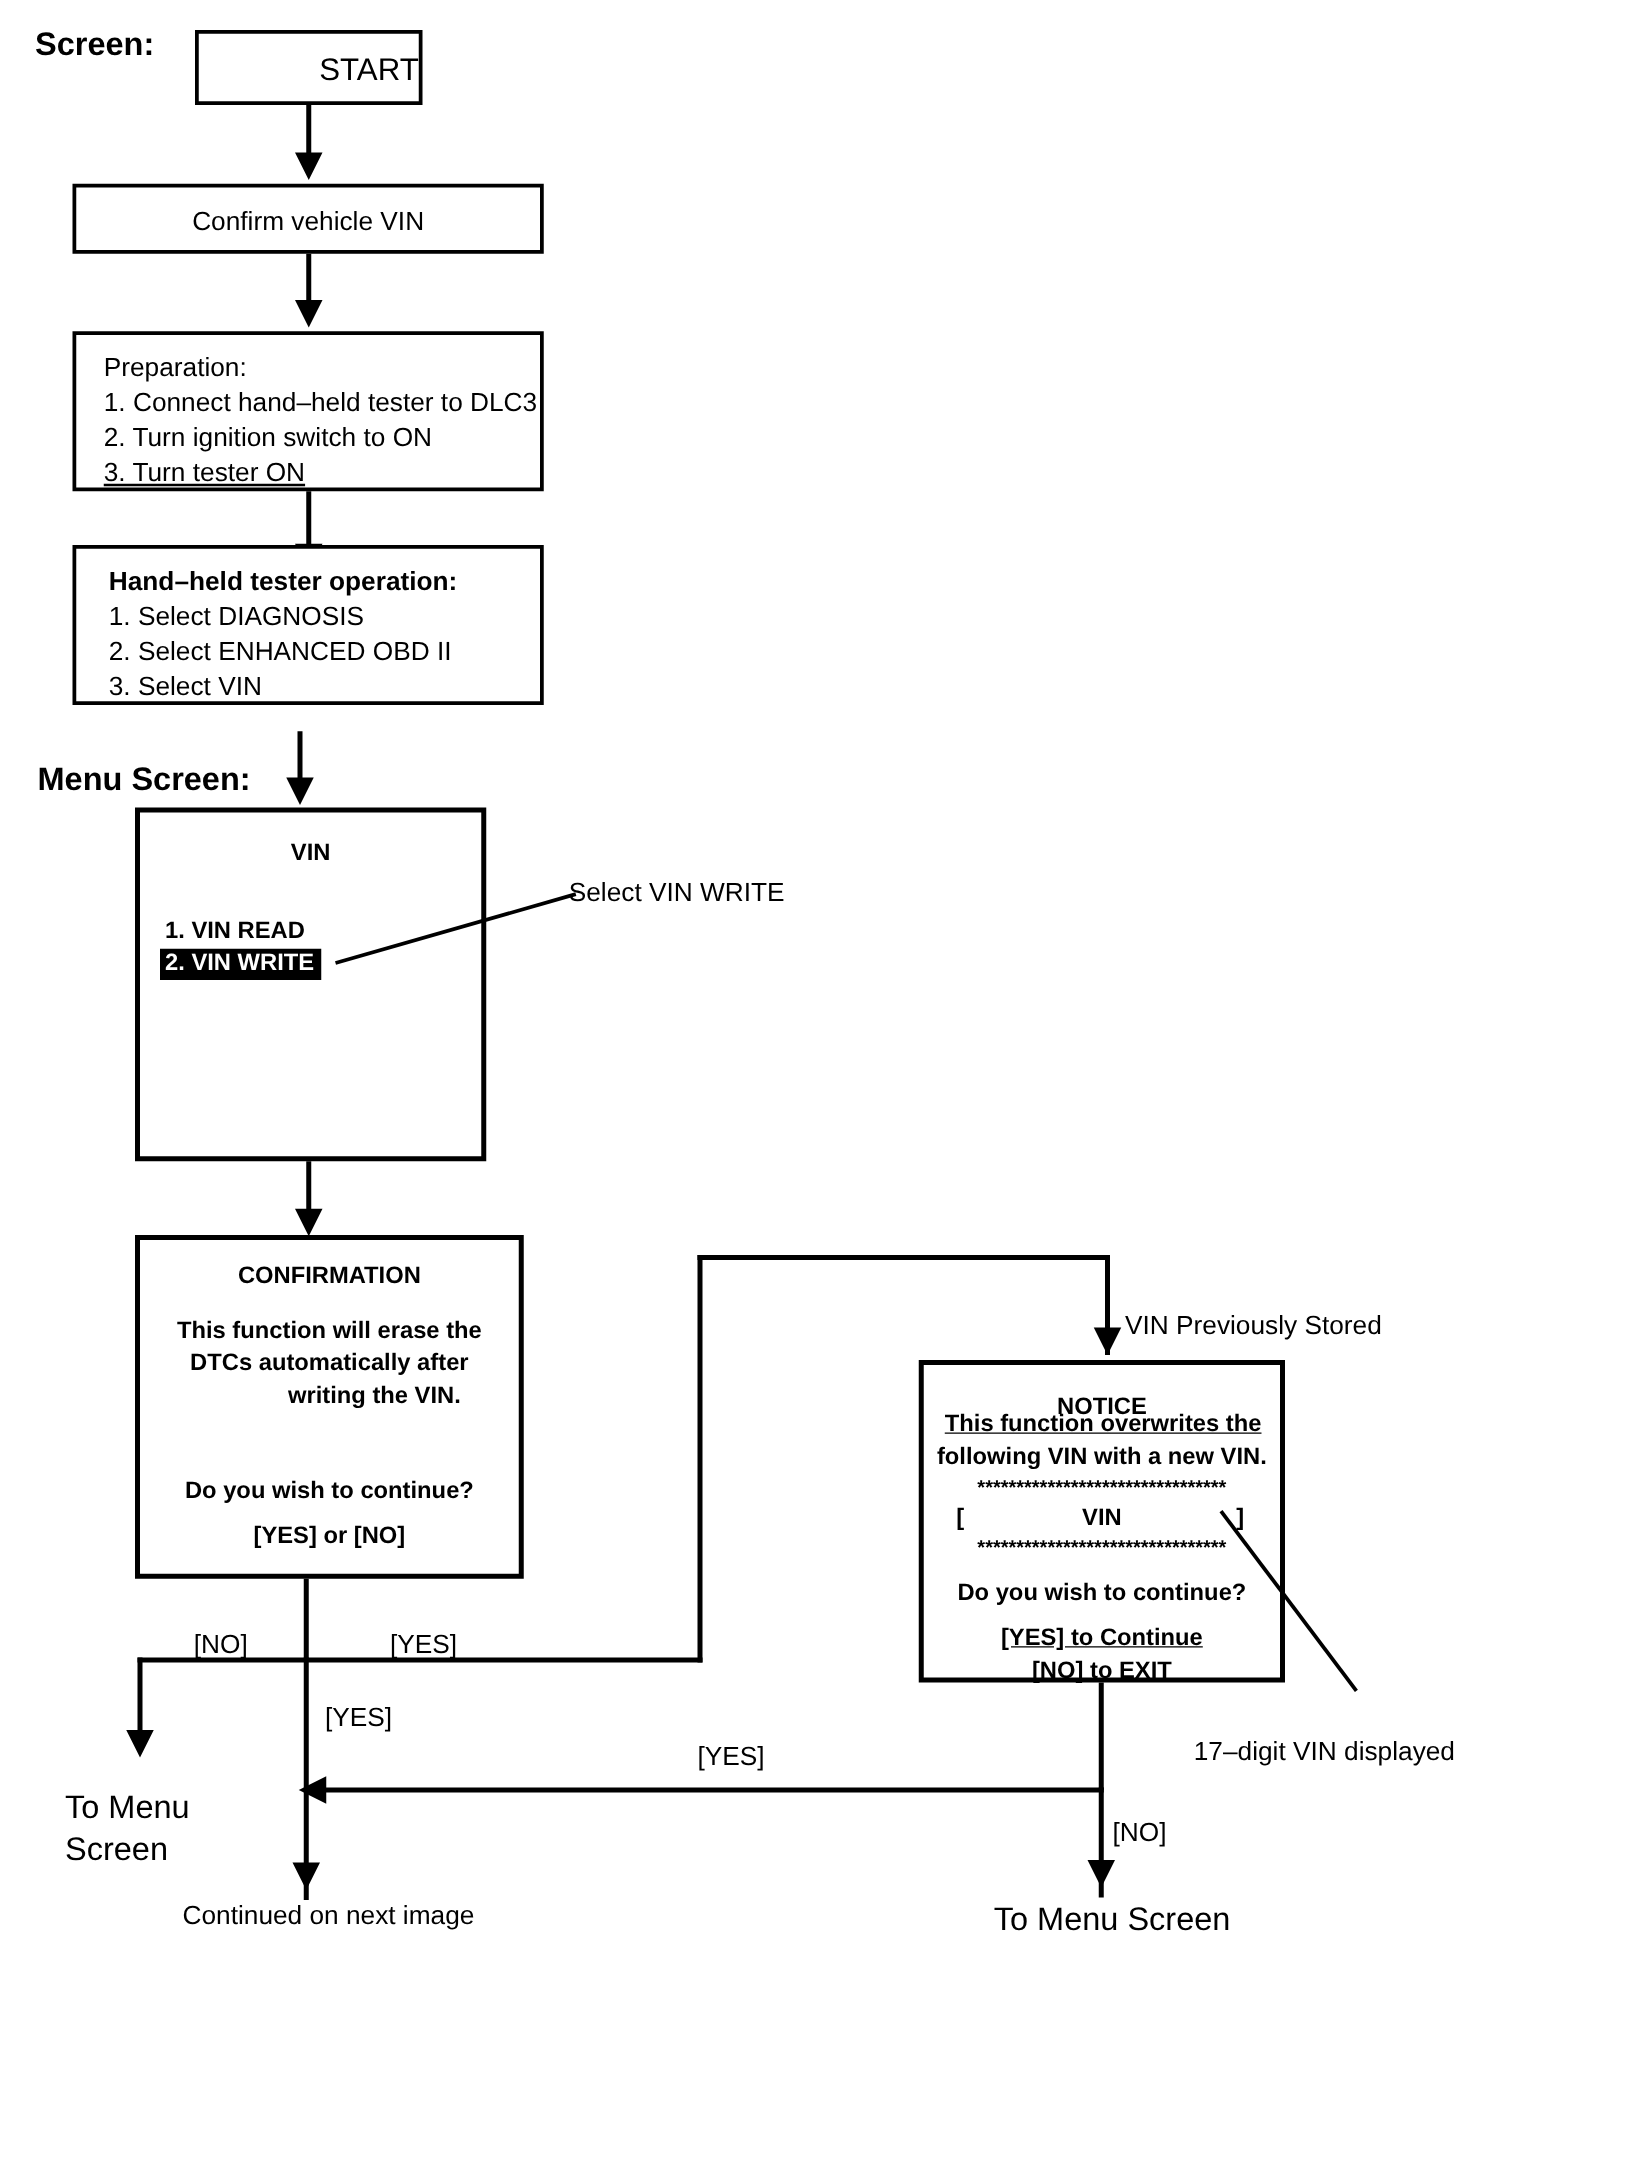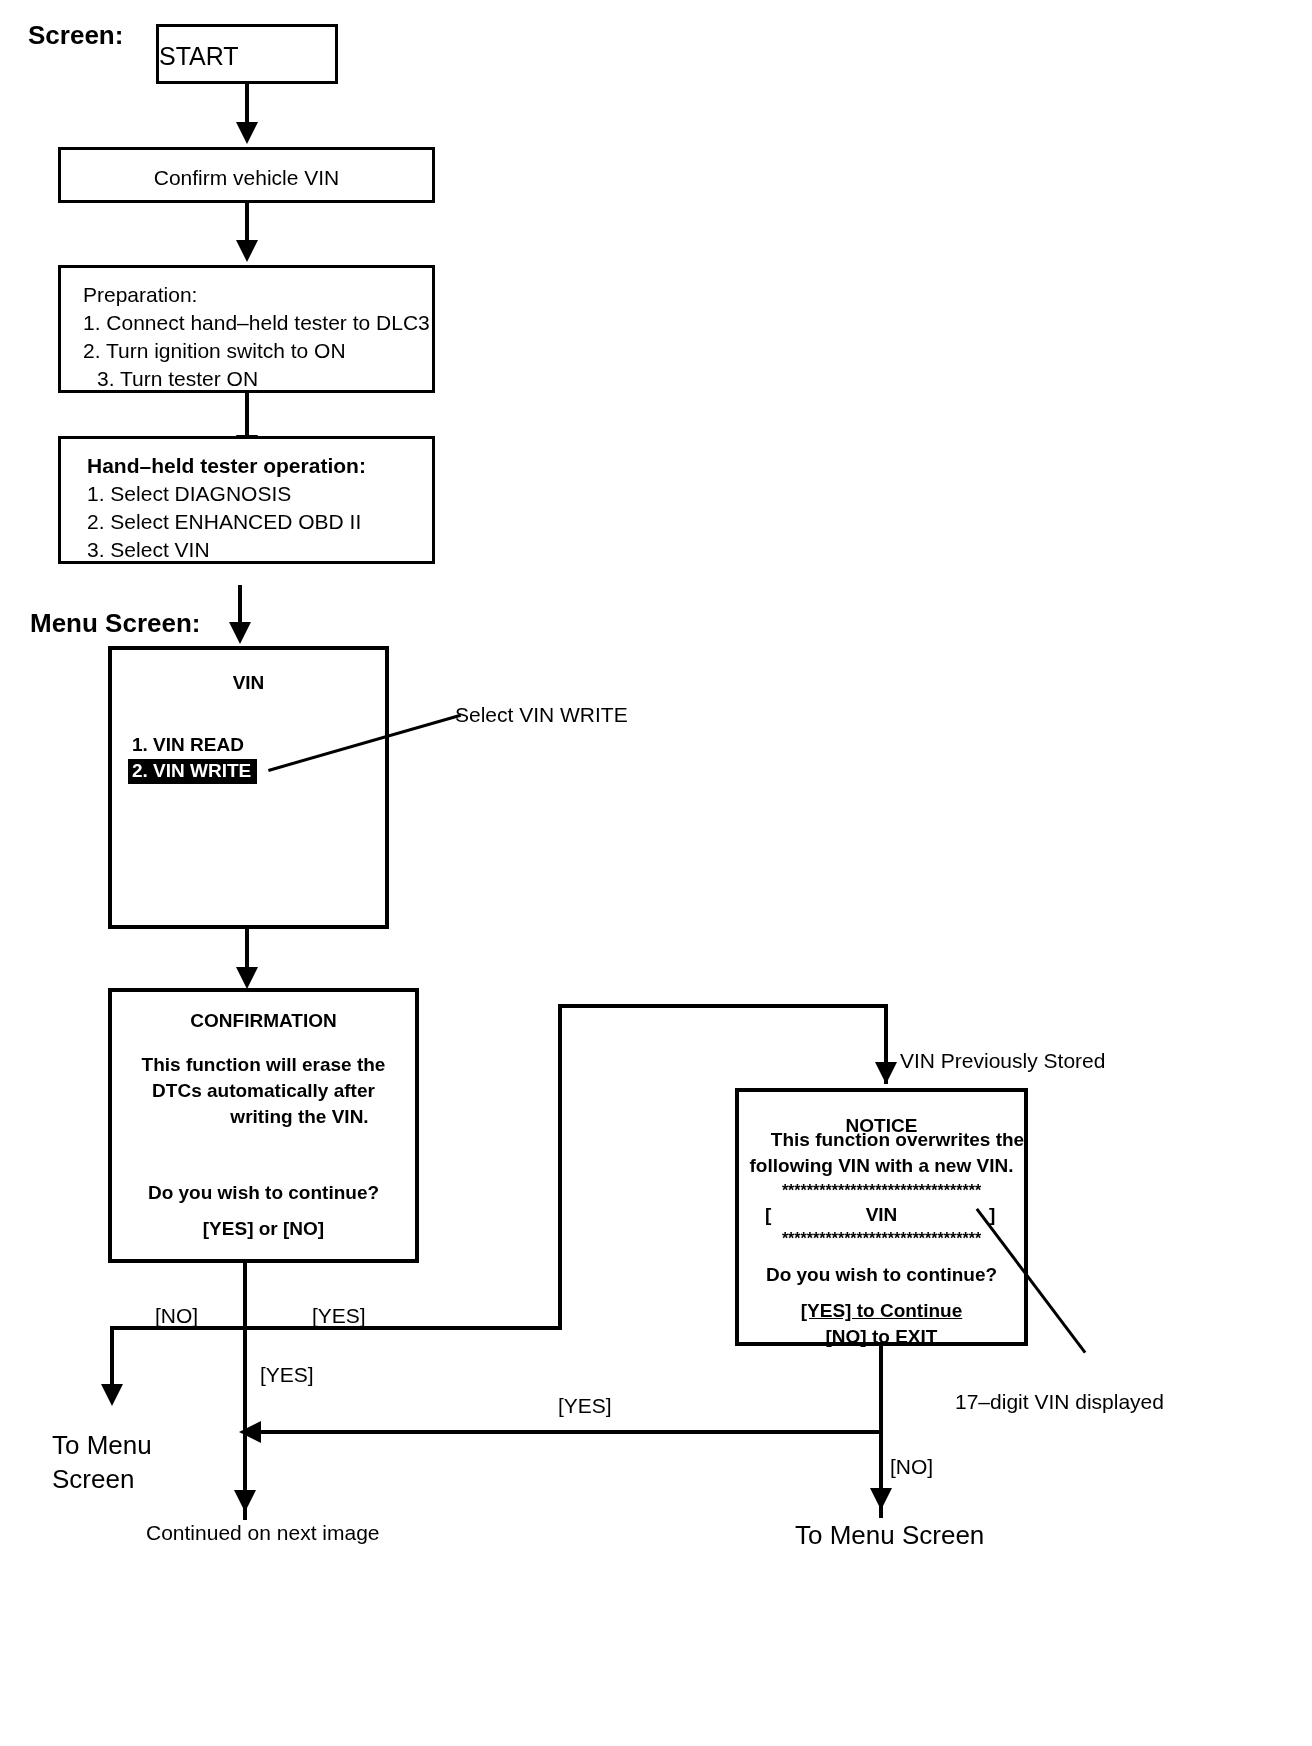--- a/index.html
+++ b/index.html
@@ -126,38 +126,38 @@
   }
 </style>
 </head>
 <body>
 
 <div id="root">
 
   <div class="abs heading" style="left:28px; top:20px;">Screen:</div>
 
   <div class="box" style="left:156px; top:24px; width:182px; height:60px;">
-    <div class="abs t-plain" style="left:0; top:14px; width:100%; text-align:left; font-size:25px;">START</div>
+    <div class="abs t-plain" style="left:0; top:14px; width:100%; text-align:right; font-size:25px;">START</div>
   </div>
 
   <div class="vline" style="left:245px; top:84px; height:46px;"></div>
   <div class="arrow-down" style="left:236px; top:122px;"></div>
 
   <div class="box" style="left:58px; top:147px; width:377px; height:56px;">
     <div class="abs t-plain" style="left:0; top:13px; width:100%; text-align:center;">Confirm vehicle VIN</div>
   </div>
 
   <div class="vline" style="left:245px; top:203px; height:48px;"></div>
   <div class="arrow-down" style="left:236px; top:240px;"></div>
 
   <div class="box" style="left:58px; top:265px; width:377px; height:128px;">
     <div class="abs t-plain" style="left:22px; top:12px;">Preparation:</div>
     <div class="abs t-plain" style="left:22px; top:40px;">1. Connect hand–held tester to DLC3</div>
     <div class="abs t-plain" style="left:22px; top:68px;">2. Turn ignition switch to ON</div>
-    <div class="abs t-plain" style="left:36px; top:96px;">3. Turn tester ON</div>
+    <div class="abs t-plain" style="left:22px; top:96px;text-decoration:underline;">3. Turn tester ON</div>
   </div>
 
   <div class="vline" style="left:245px; top:393px; height:55px;"></div>
   <div class="arrow-down" style="left:236px; top:435px;"></div>
 
   <div class="box" style="left:58px; top:436px; width:377px; height:128px;">
     <div class="abs t-bold" style="left:26px; top:12px;">Hand–held tester operation:</div>
     <div class="abs t-plain" style="left:26px; top:40px;">1. Select DIAGNOSIS</div>
     <div class="abs t-plain" style="left:26px; top:68px;">2. Select ENHANCED OBD II</div>
     <div class="abs t-plain" style="left:26px; top:96px;">3. Select VIN</div>
@@ -214,21 +214,21 @@
 
   <div class="abs flow-label" style="left:155px; top:1304px;">[NO]</div>
   <div class="abs flow-label" style="left:312px; top:1304px;">[YES]</div>
   <div class="abs flow-label" style="left:260px; top:1363px;">[YES]</div>
 
   <div class="abs annot" style="left:900px; top:1049px;">VIN Previously Stored</div>
 
   <div class="box box-thick" style="left:735px; top:1088px; width:293px; height:258px;">
     <div class="abs screen-title" style="left:0; top:12px; width:100%;margin-top:11px;">NOTICE</div>
 
-    <div class="abs screen-line" style="left:16px; top:37px; width:100%;">This function overwrites the</div>
+    <div class="abs screen-line" style="left:1px; top:37px; width:100%;text-decoration:underline;">This function overwrites the</div>
     <div class="abs screen-line" style="left:0; top:63px; width:100%;">following VIN with a new VIN.</div>
 
     <div class="abs ast" style="left:0; top:90px; width:100%;">********************************</div>
 
     <div class="abs screen-line-left" style="left:26px; top:112px;">[</div>
     <div class="abs screen-line" style="left:0; top:112px; width:100%;">VIN</div>
     <div class="abs screen-line-left" style="left:250px; top:112px;">]</div>
 
     <div class="abs ast" style="left:0; top:138px; width:100%;">********************************</div>
 

